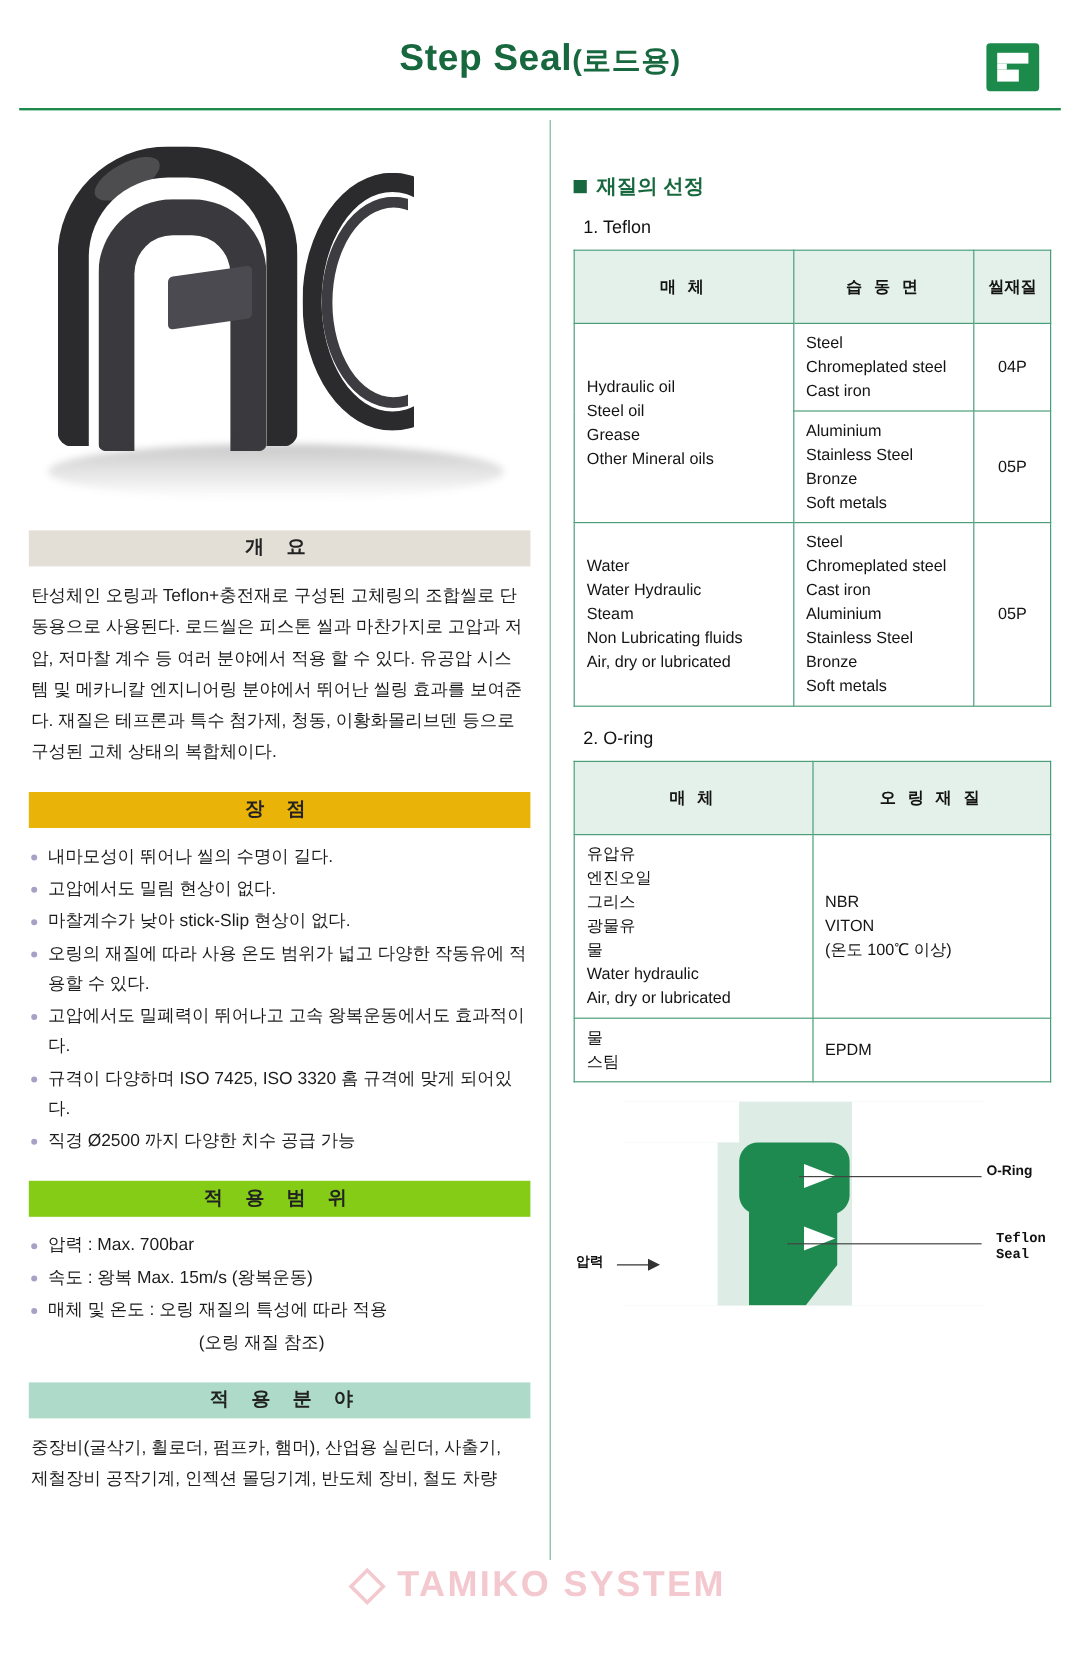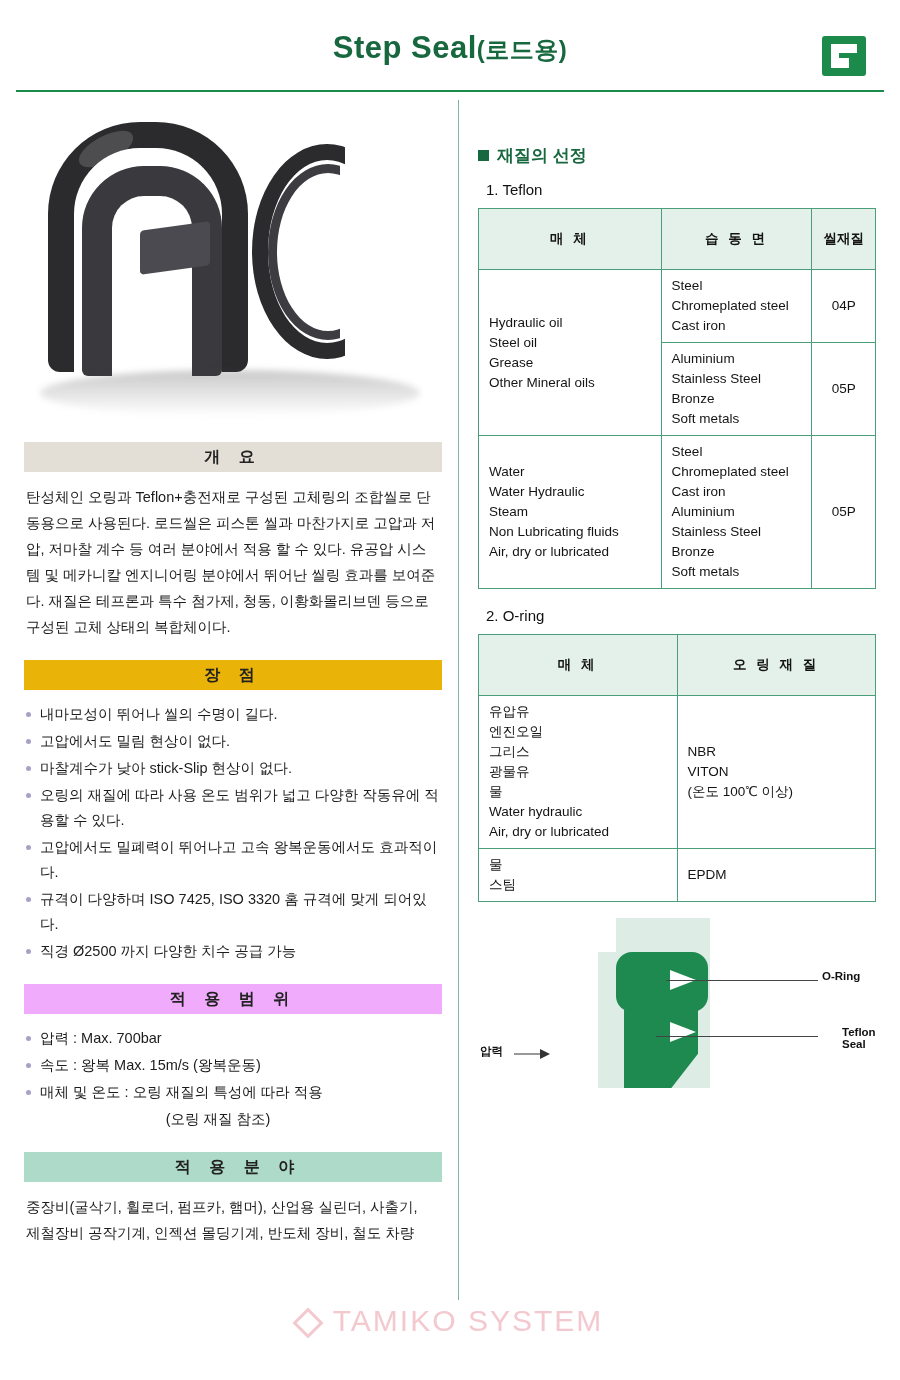--- a/index.html
+++ b/index.html
@@ -158,21 +158,21 @@
     text-align: center;
     font-size: 16px;
     font-weight: bold;
     letter-spacing: 7px;
     color: #222;
     margin-top: 20px;
     margin-bottom: 12px;
   }
   .sec-bar.gaiyo  { background: #e3ded6; }
   .sec-bar.jangjeom { background: #eab308; }
-  .sec-bar.beomwi { background: #f0abfc; }
+  .sec-bar.beomwi { background: #84cc16; }
   .sec-bar.bunya  { background: #aedbc9; padding-left: 10px; }
 
   .body-text {
     font-size: 14.5px;
     line-height: 26px;
     color: #1c1c1c;
     padding: 0 2px;
   }
   .body-text p { margin: 0; }
 
@@ -305,21 +305,21 @@
   #footer {
     position: absolute;
     left: 0; right: 0; bottom: 0;
     height: 96px;
   }
   #footer-watermark {
     position: absolute;
     left: 0; right: 0; top: 20px;
     text-align: center;
     font-size: 30px;
-    font-weight: normal;
+    font-weight: bold;
     color: #f3c9cf;
     letter-spacing: 2px;
   }
   #footer-watermark .dia {
     display: inline-block;
     width: 22px; height: 22px;
     border: 3px solid #f3c9cf;
     transform: rotate(45deg);
     margin-right: 14px;
     vertical-align: -3px;
@@ -500,21 +500,21 @@
         <div class="dg-green dg-body"></div>
         <div class="dg-green dg-lower"></div>
         <svg width="300" height="170" style="position:absolute;left:0;top:0;">
           <polygon points="150,52 176,62 150,72" fill="#ffffff"></polygon>
           <polygon points="150,104 176,114 150,124" fill="#ffffff"></polygon>
         </svg>
       </div>
       <div class="leader" style="left:188px; top:62px; width:152px;"></div>
       <div class="leader" style="left:178px; top:118px; width:162px;"></div>
       <div class="lbl" style="left:344px; top:52px;">O-Ring</div>
-      <div class="lbl" style="left:364px; top:108px;">Teflon Seal</div>
+      <div class="lbl" style="left:352px; top:108px;font-family:Liberation Mono, monospace;">Teflon Seal</div>
       <div class="lbl" style="left:2px; top:126px;">압력</div>
       <svg width="40" height="16" style="position:absolute;left:36px;top:128px;">
         <line x1="0" y1="8" x2="26" y2="8" stroke="#333" stroke-width="1"></line>
         <polygon points="26,3 36,8 26,13" fill="#333"></polygon>
       </svg>
     </div>
 
   </div>
 </div>
 

